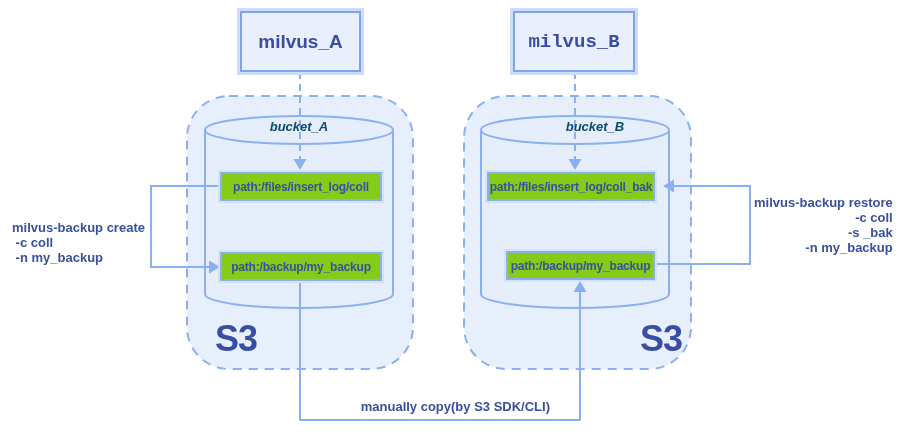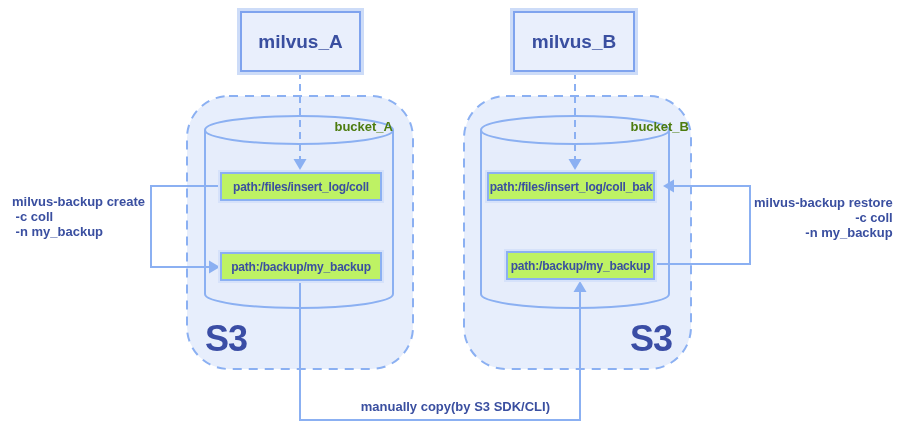--- a/index.html
+++ b/index.html
@@ -10,31 +10,31 @@
   .layer{position:absolute;left:0;top:0;width:910px;height:440px;}
   .abs{position:absolute;}
   .node{
     background:#e9effc;border:2px solid #7fa3ee;
     box-shadow:0 0 0 3px #cddcf8;
     display:flex;align-items:center;justify-content:center;
     font-weight:bold;font-size:19px;color:#3a4fa0;
     box-sizing:border-box;
   }
   .pathbox{
-    background:#bef264;border:2px solid #8bb0f2;
+    background:#84cc16;border:2px solid #8bb0f2;
     box-shadow:0 0 0 2px #d6e2fa;
     display:flex;align-items:center;justify-content:center;
     font-weight:bold;font-size:12px;color:#3a4fa0;
     box-sizing:border-box;white-space:nowrap;letter-spacing:-0.2px;
   }
   .bucket-label{
-    text-align:right;font-weight:bold;font-size:13px;color:#4d7c0f;
+    text-align:center;font-weight:bold;font-size:13px;color:#0c4a6e;font-style:italic;
   }
   .s3-label{
-    text-align:center;font-weight:bold;font-size:36px;color:#3a4da5;letter-spacing:-1px;
+    text-align:right;font-weight:bold;font-size:36px;color:#3a4da5;letter-spacing:-1px;
   }
   .cmd{
     font-weight:bold;font-size:13px;line-height:15px;color:#3a4fa0;white-space:pre;
   }
   .copy-label{
     text-align:right;font-weight:bold;font-size:13px;color:#3a4fa0;white-space:nowrap;
   }
 </style>
 </head>
 <body>
@@ -78,21 +78,21 @@
 
     <g>
       <path d="M300,281 L300,420 L580,420 L580,292" fill="none" stroke="#8bb0f2" stroke-width="2"></path>
       <path d="M580,281 L573.5,292 L586.5,292 Z" fill="#8bb0f2"></path>
     </g>
   </svg>
 
   <div class="node abs" style="left:240px;top:11px;width:121px;height:61px;">
     <span>milvus_A</span>
   </div>
-  <div class="node abs" style="left:513px;top:11px;width:122px;height:61px;">
+  <div class="node abs" style="left:513px;top:11px;width:122px;height:61px;font-family:Liberation Mono, monospace;">
     <span>milvus_B</span>
   </div>
 
   <div class="bucket-label abs" style="left:205px;top:119px;width:188px;">bucket_A</div>
   <div class="bucket-label abs" style="left:501px;top:119px;width:188px;">bucket_B</div>
 
   <div class="pathbox abs" style="left:220px;top:172px;width:162px;height:29px;">
     <span>path:/files/insert_log/coll</span>
   </div>
   <div class="pathbox abs" style="left:220px;top:252px;width:162px;height:29px;">
@@ -102,27 +102,28 @@
   <div class="pathbox abs" style="left:487px;top:172px;width:168px;height:29px;">
     <span>path:/files/insert_log/coll_bak</span>
   </div>
   <div class="pathbox abs" style="left:506px;top:251px;width:149px;height:29px;">
     <span>path:/backup/my_backup</span>
   </div>
 
   <div class="s3-label abs" style="left:195px;top:318px;width:62px;">S3</div>
   <div class="s3-label abs" style="left:620px;top:318px;width:62px;">S3</div>
 
-  <div class="abs" style="left:12px;top:194px;">
+  <div class="abs" style="left:12px;top:220px;">
     <div class="cmd">milvus-backup create</div>
     <div class="cmd"> -c coll</div>
     <div class="cmd"> -n my_backup</div>
   </div>
 
   <div class="abs" style="left:754px;top:195px;text-align:right;">
     <div class="cmd">milvus-backup restore</div>
     <div class="cmd"> -c coll</div>
+    <div class="cmd"> -s _bak</div>
     <div class="cmd"> -n my_backup</div>
   </div>
 
   <div class="copy-label abs" style="left:330px;top:399px;width:220px;">manually copy(by S3 SDK/CLI)</div>
 
 </div>
 
 </body></html>

